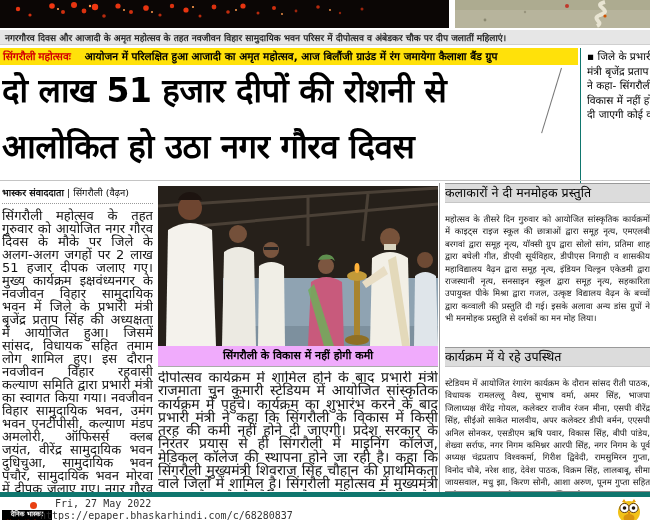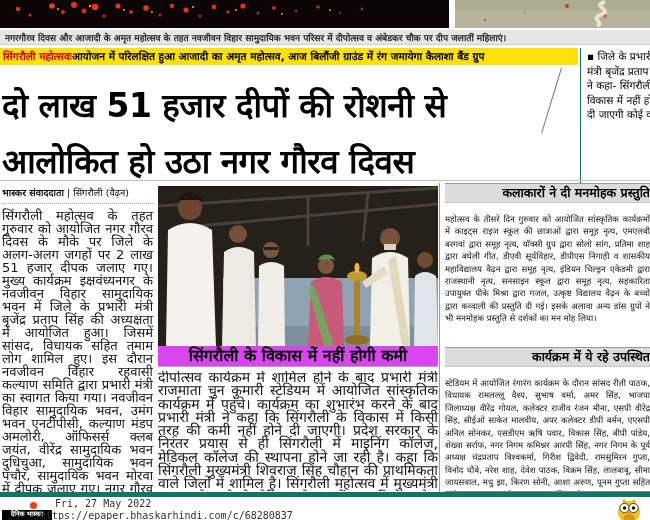--- a/index.html
+++ b/index.html
@@ -11,54 +11,54 @@
   .photo-right{position:absolute;left:455px;top:0;width:195px;height:28px;}
 
   
   .caption-top{position:absolute;left:0;top:30px;width:650px;height:15px;background:#e6e6e6;
     font-size:9px;font-weight:bold;color:#2a2a2a;line-height:16px;padding-left:5px;box-sizing:border-box;
     white-space:nowrap;overflow:hidden;border-bottom:1px solid #cfcfcf;}
 
   
   .kicker{position:absolute;left:0;top:48px;width:578px;height:17px;background:#ffe10a;
     font-size:10.5px;font-weight:bold;line-height:17px;white-space:nowrap;overflow:hidden;padding-left:3px;box-sizing:border-box;}
-  .kicker-label{color:#d40000;margin-right:0;}
+  .kicker-label{color:#d40000;margin-right:14px;font-family:Liberation Serif, serif;}
   .kicker-rest{color:#000;}
 
   
   .sidebar{position:absolute;left:580px;top:48px;width:90px;height:138px;border-left:1px solid #0f766e;
     padding:1px 2px 0 6px;box-sizing:border-box;font-size:10.5px;font-weight:500;color:#000;line-height:14.5px;}
 
   
-  .headline{position:absolute;left:2px;top:78px;width:576px;height:115px;color:#000;font-weight:bold;overflow:hidden;}
+  .headline{position:absolute;left:2px;top:63px;width:576px;height:115px;color:#000;font-weight:bold;overflow:hidden;}
   .headline .hl{font-size:33px;line-height:56px;white-space:nowrap;letter-spacing:-0.5px;}
   .headline-slash{position:absolute;left:561px;top:68px;width:1px;height:68px;background:#777;
     transform:rotate(17deg);transform-origin:top center;}
 
   .rule-headline{position:absolute;left:0;top:180px;width:650px;height:1px;background:#c4c4c4;}
 
   
   .col1{position:absolute;left:2px;top:186px;width:151px;height:306px;overflow:hidden;}
   .byline{font-size:9.5px;color:#111;white-space:nowrap;}
   .byline b{font-weight:bold;}
   .byline-rule{border-bottom:1px dotted #9a9a9a;margin:4px 0 5px 0;}
   .body-text{font-size:13px;line-height:13px;text-align:justify;color:#141414;}
 
   
   .colmid{position:absolute;left:158px;top:186px;width:280px;height:306px;overflow:hidden;}
   .photo-main{width:280px;height:160px;display:block;}
-  .photo-caption{height:20px;background:#d946ef;border-bottom:1px solid #aaa;text-align:center;
-    font-weight:bold;font-size:16px;line-height:20px;color:#000;}
+  .photo-caption{height:20px;background:#f0abfc;border-bottom:1px solid #aaa;text-align:center;
+    font-weight:bold;font-size:11px;line-height:20px;color:#000;}
   .col2-text{margin-top:4px;font-size:14px;line-height:13.3px;text-align:justify;color:#141414;height:120px;overflow:hidden;}
 
   
   .colright{position:absolute;left:439px;top:183px;width:211px;height:309px;border-left:1px solid #9a9a9a;
     padding-left:5px;box-sizing:border-box;overflow:hidden;}
   .sec-header{background:#dcdcdc;border-top:1px solid #999;border-bottom:1px solid #c6c6c6;
-    text-align:right;font-weight:bold;font-size:12.5px;height:18px;line-height:18px;color:#000;}
+    text-align:left;font-weight:normal;font-size:12.5px;height:18px;line-height:18px;color:#000;}
   .sec-text{font-size:8.5px;line-height:12.4px;text-align:justify;color:#141414;overflow:hidden;margin-top:10px;}
   .sec-text.t1{height:132px;margin-bottom:2px;}
   .sec-text.t2{height:117px;border-bottom:3px double #8a8a8a;box-sizing:border-box;}
 
   
   .footer{position:absolute;left:0;top:492px;width:650px;height:28px;border-top:5px solid #0f766e;background:#fff;}
   .footer-dot{position:absolute;left:30px;top:5px;width:7px;height:7px;border-radius:50%;background:#e84012;}
   .footer-date{position:absolute;left:55px;top:1px;font-family:"DejaVu Sans Mono",monospace;font-size:10px;color:#333;}
   .footer-url{position:absolute;left:40px;top:13px;font-family:"DejaVu Sans Mono",monospace;font-size:10px;color:#333;}
   .brand{position:absolute;left:2px;top:13px;width:50px;height:20px;background:#000;text-align:center;overflow:hidden;text-decoration:underline;}

